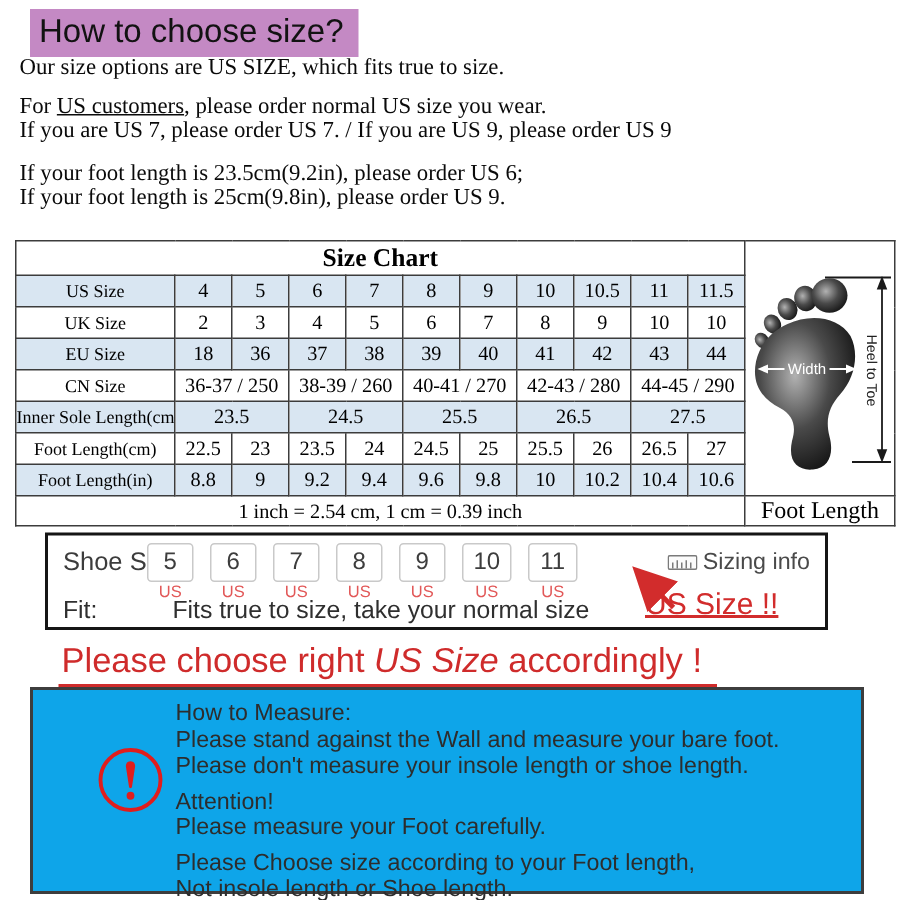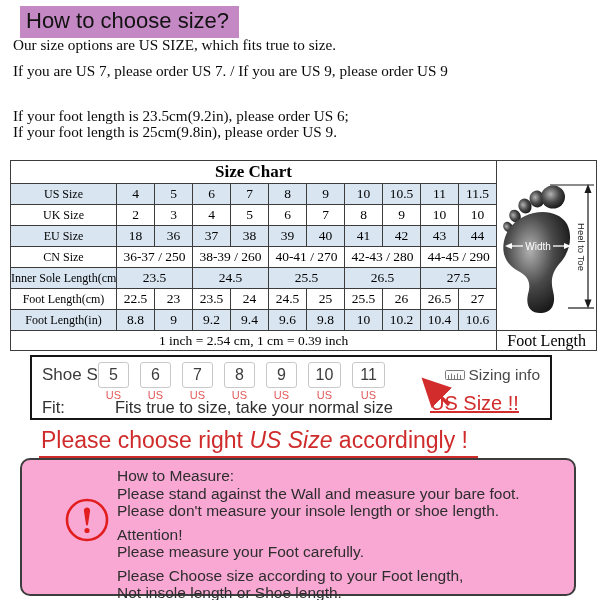--- a/index.html
+++ b/index.html
@@ -71,40 +71,41 @@
   #notice {
     position:absolute; left:0; top:427px; width:517px; text-align:center;
     font-family:"Liberation Sans", sans-serif; font-size:23px; color:#cf2b2b; white-space:nowrap;
   }
   #notice .inner { display:inline-block; border-bottom:2px solid #cf2b2b; padding:0 10px 2px 2px; }
   #notice .it { font-style:italic; }
 
   
   #warning {
     position:absolute; left:20px; top:458px; width:552px; height:134px;
-    background:#f9a8d4; border:2px solid #3d3d3d; border-radius:10px;
+    background:#0ea5e9; border:2px solid #3d3d3d; border-radius:0;
   }
   #warn-icon { position:absolute; left:42px; top:37px; width:46px; height:46px; }
   #warn-text {
     position:absolute; left:95px; top:7px;
     font-family:"Liberation Sans", sans-serif; font-size:15.5px; color:#2d2d2d; line-height:17.5px;
   }
   #warn-text p { margin:0; white-space:nowrap; }
   #warn-text p.gap { margin-top:6px; }
 
   svg text { font-family:"Liberation Sans", sans-serif; }
 </style>
 </head>
 <body>
 
 <div id="title">How to choose size?</div>
 
 <div id="p1" class="para">Our size options are US SIZE, which fits true to size.</div>
 
 <div id="p2" class="para">
+  <div><span>For </span><span class="u">US customers</span><span>, please order normal US size you wear.</span></div>
   <div>If you are US 7, please order US 7.  / If you are US 9, please order US 9</div>
 </div>
 
 <div id="p3" class="para">
   <div>If your foot length is 23.5cm(9.2in), please order US 6;</div>
   <div>If your foot length is 25cm(9.8in), please order US 9.</div>
 </div>
 
 <table id="size-table">
   <colgroup>

